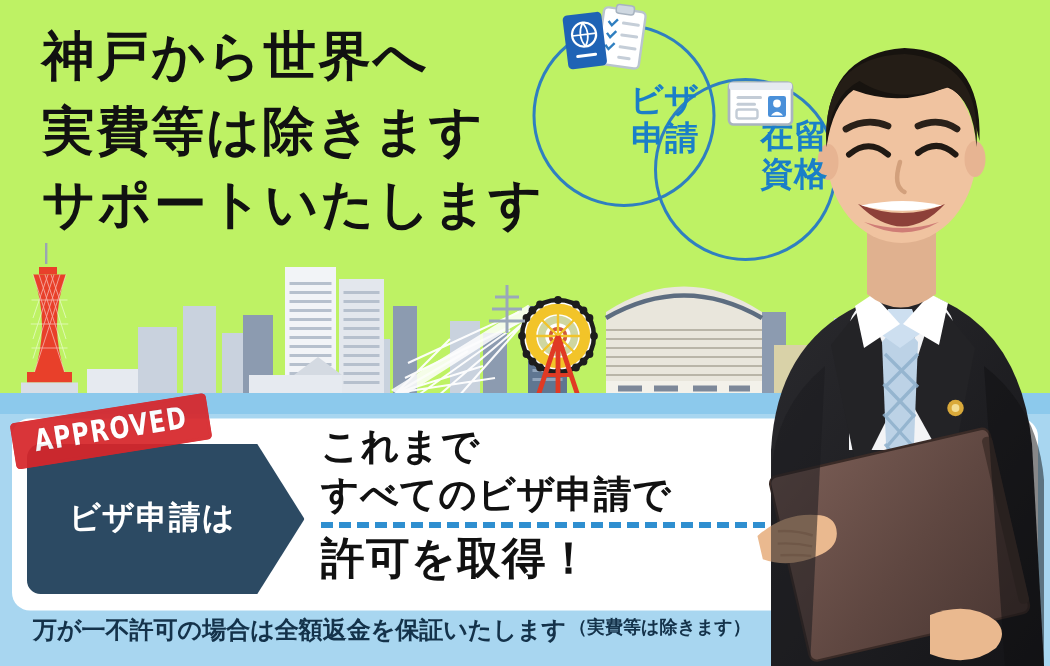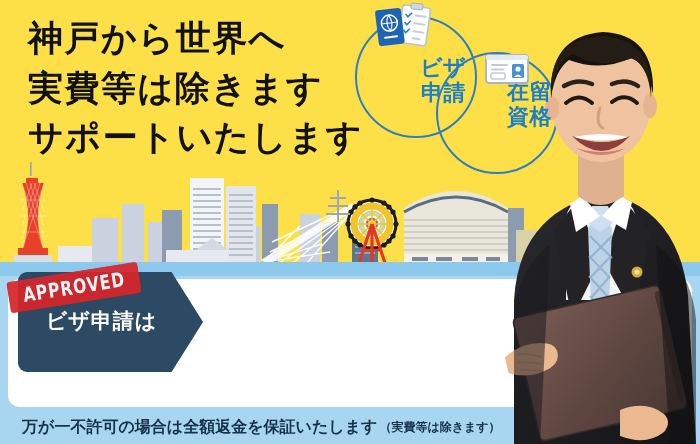--- a/index.html
+++ b/index.html
@@ -4,21 +4,21 @@
 <title>Visa Office Banner</title>
 <style>
   html,body{margin:0;padding:0;}
   body{
     width:700px;height:444px;
     font-family:"Liberation Sans","DejaVu Sans",sans-serif;
     background:#ffffff;overflow:hidden;
   }
   #banner{
     position:relative;width:700px;height:444px;
-    background:#fde047;overflow:hidden;
+    background:#bef264;overflow:hidden;
   }
 
   
   .headline{
     position:absolute;left:28px;top:14px;width:360px;
     z-index:30;
   }
   .headline .hl{
     font-family:"DejaVu Sans","Liberation Sans",sans-serif;
     font-size:35px;font-weight:700;color:#111111;
@@ -69,21 +69,21 @@
     position:absolute;left:0;top:276px;width:700px;height:168px;
     background:#a8d6f0;z-index:12;
   }
   #white-card{
     position:absolute;left:8px;top:279px;width:684px;height:128px;
     background:#ffffff;border-radius:12px;z-index:14;
   }
 
   
   #arrow-banner{
-    position:absolute;left:18px;top:272px;width:185px;height:100px;
+    position:absolute;left:18px;top:296px;width:185px;height:100px;
     z-index:18;
     background:#2c4a63;
     border-radius:9px 0 0 9px;
     -webkit-clip-path:polygon(0 0,83% 0,100% 50%,83% 100%,0 100%);
     clip-path:polygon(0 0,83% 0,100% 50%,83% 100%,0 100%);
     display:flex;flex-direction:column;align-items:center;justify-content:center;
   }
   #arrow-banner .ab{
     font-family:"DejaVu Sans","Liberation Sans",sans-serif;
     font-size:21px;font-weight:700;color:#ffffff;
@@ -127,21 +127,21 @@
   }
   #promo .p3{
     font-family:"DejaVu Sans","Liberation Sans",sans-serif;
     font-size:29px;font-weight:700;color:#111111;
     letter-spacing:1px;line-height:1.2;white-space:nowrap;
   }
 
   
   #disclaimer{
     position:absolute;left:0;top:410px;width:700px;height:34px;
-    z-index:20;display:flex;align-items:center;
+    z-index:20;display:flex;
   }
   #disclaimer .dtext{
     font-family:"DejaVu Sans","Liberation Sans",sans-serif;
     font-size:16px;font-weight:700;color:#14324a;
     letter-spacing:0;margin-left:22px;white-space:nowrap;
   }
   #disclaimer .dsmall{
     font-family:"DejaVu Sans","Liberation Sans",sans-serif;
     font-size:12px;font-weight:700;color:#14324a;
     margin-left:2px;white-space:nowrap;
@@ -471,19 +471,25 @@
   <div id="white-card"></div>
 
   <div id="arrow-banner">
     <div class="ab">ビザ申請は</div>
   </div>
 
   <div id="stamp">
     <span>APPROVED</span>
   </div>
 
+  <div id="promo">
+    <div class="p1">これまで</div>
+    <div class="p2">すべてのビザ申請で</div>
+    <div class="dash"></div>
+    <div class="p3">許可を取得！</div>
+  </div>
 
   <div id="disclaimer">
     <span class="dtext">万が一不許可の場合は全額返金を保証いたします</span>
     <span class="dsmall">（実費等は除きます）</span>
   </div>
 
 </div>
 
 </body></html>

